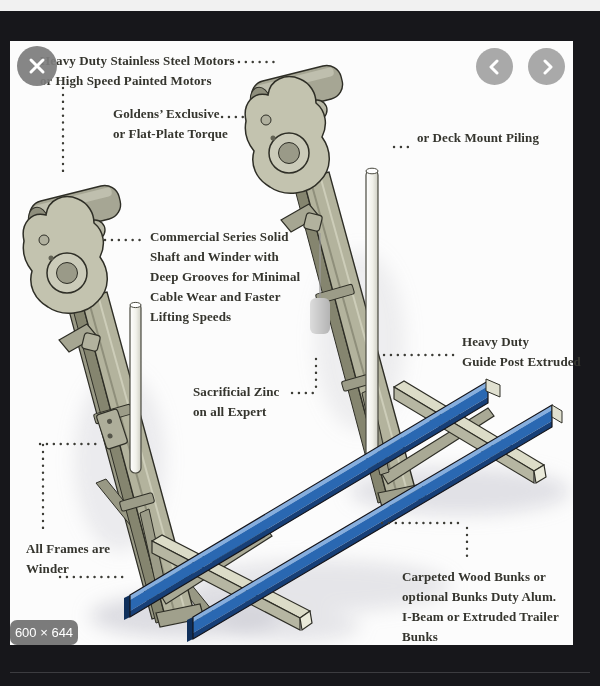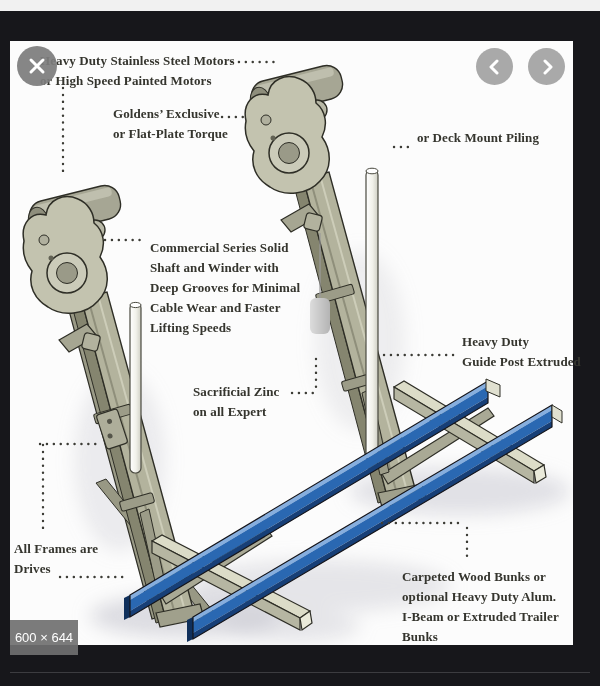--- a/index.html
+++ b/index.html
@@ -23,23 +23,23 @@
   .lbl .ln{display:block;}
   .circle-btn{
     position:absolute;border-radius:50%;z-index:5;
     display:flex;align-items:center;justify-content:center;
     cursor:pointer;border:none;padding:0;
   }
   #close-btn{left:17px;top:46px;width:40px;height:40px;background:rgba(125,125,125,.93);}
   #prev-btn{left:476px;top:48px;width:37px;height:37px;background:#a9a9a9;}
   #next-btn{left:528px;top:48px;width:37px;height:37px;background:#a9a9a9;}
   .badge{
-    position:absolute;left:10px;top:620px;width:68px;height:35px;z-index:6;
+    position:absolute;left:10px;top:620px;width:68px;height:25px;z-index:6;
     background:rgba(112,112,112,.92);color:#fff;font-size:13px;
-    display:flex;align-items:center;justify-content:center;
+    display:flex;align-items:center;justify-content:center;border-radius:7px;
   }
   .divider{position:absolute;left:10px;top:672px;width:580px;height:1px;background:#3c3c40;z-index:3;}
 </style>
 </head>
 <body>
 
 <div class="top-strip"></div>
 
 <div class="stage">
 
@@ -186,42 +186,42 @@
     <span class="ln">Heavy Duty Stainless Steel Motors</span>
     <span class="ln">or High Speed Painted Motors</span>
   </div>
   <div class="lbl" style="left:103px;top:63px">
     <span class="ln">Goldens’ Exclusive</span>
     <span class="ln">or Flat-Plate Torque</span>
   </div>
   <div class="lbl" style="left:407px;top:87px">
     <span class="ln">or Deck Mount Piling</span>
   </div>
-  <div class="lbl" style="left:140px;top:197px">
+  <div class="lbl" style="left:140px;top:186px">
     <span class="ln">Commercial Series Solid</span>
     <span class="ln">Shaft and Winder with</span>
     <span class="ln">Deep Grooves for Minimal</span>
     <span class="ln">Cable Wear and Faster</span>
     <span class="ln">Lifting Speeds</span>
   </div>
   <div class="lbl" style="left:452px;top:291px">
     <span class="ln">Heavy Duty</span>
     <span class="ln">Guide Post Extruded</span>
   </div>
   <div class="lbl" style="left:183px;top:341px">
     <span class="ln">Sacrificial Zinc</span>
     <span class="ln">on all Expert</span>
   </div>
-  <div class="lbl" style="left:4px;top:498px">
+  <div class="lbl" style="left:16px;top:498px">
     <span class="ln">All Frames are</span>
-    <span class="ln">Drives</span>
+    <span class="ln">Winder</span>
   </div>
   <div class="lbl" style="left:392px;top:526px">
     <span class="ln">Carpeted Wood Bunks or</span>
-    <span class="ln">optional Heavy Duty Alum.</span>
+    <span class="ln">optional Bunks Duty Alum.</span>
     <span class="ln">I-Beam or Extruded Trailer</span>
     <span class="ln">Bunks</span>
   </div>
 </div>
 
 <button class="circle-btn" id="close-btn">
   <svg width="18" height="18" viewBox="0 0 18 18">
     <path d="M3 3 L15 15 M15 3 L3 15" stroke="#ffffff" stroke-width="3" stroke-linecap="round" fill="none"></path>
   </svg>
 </button>

